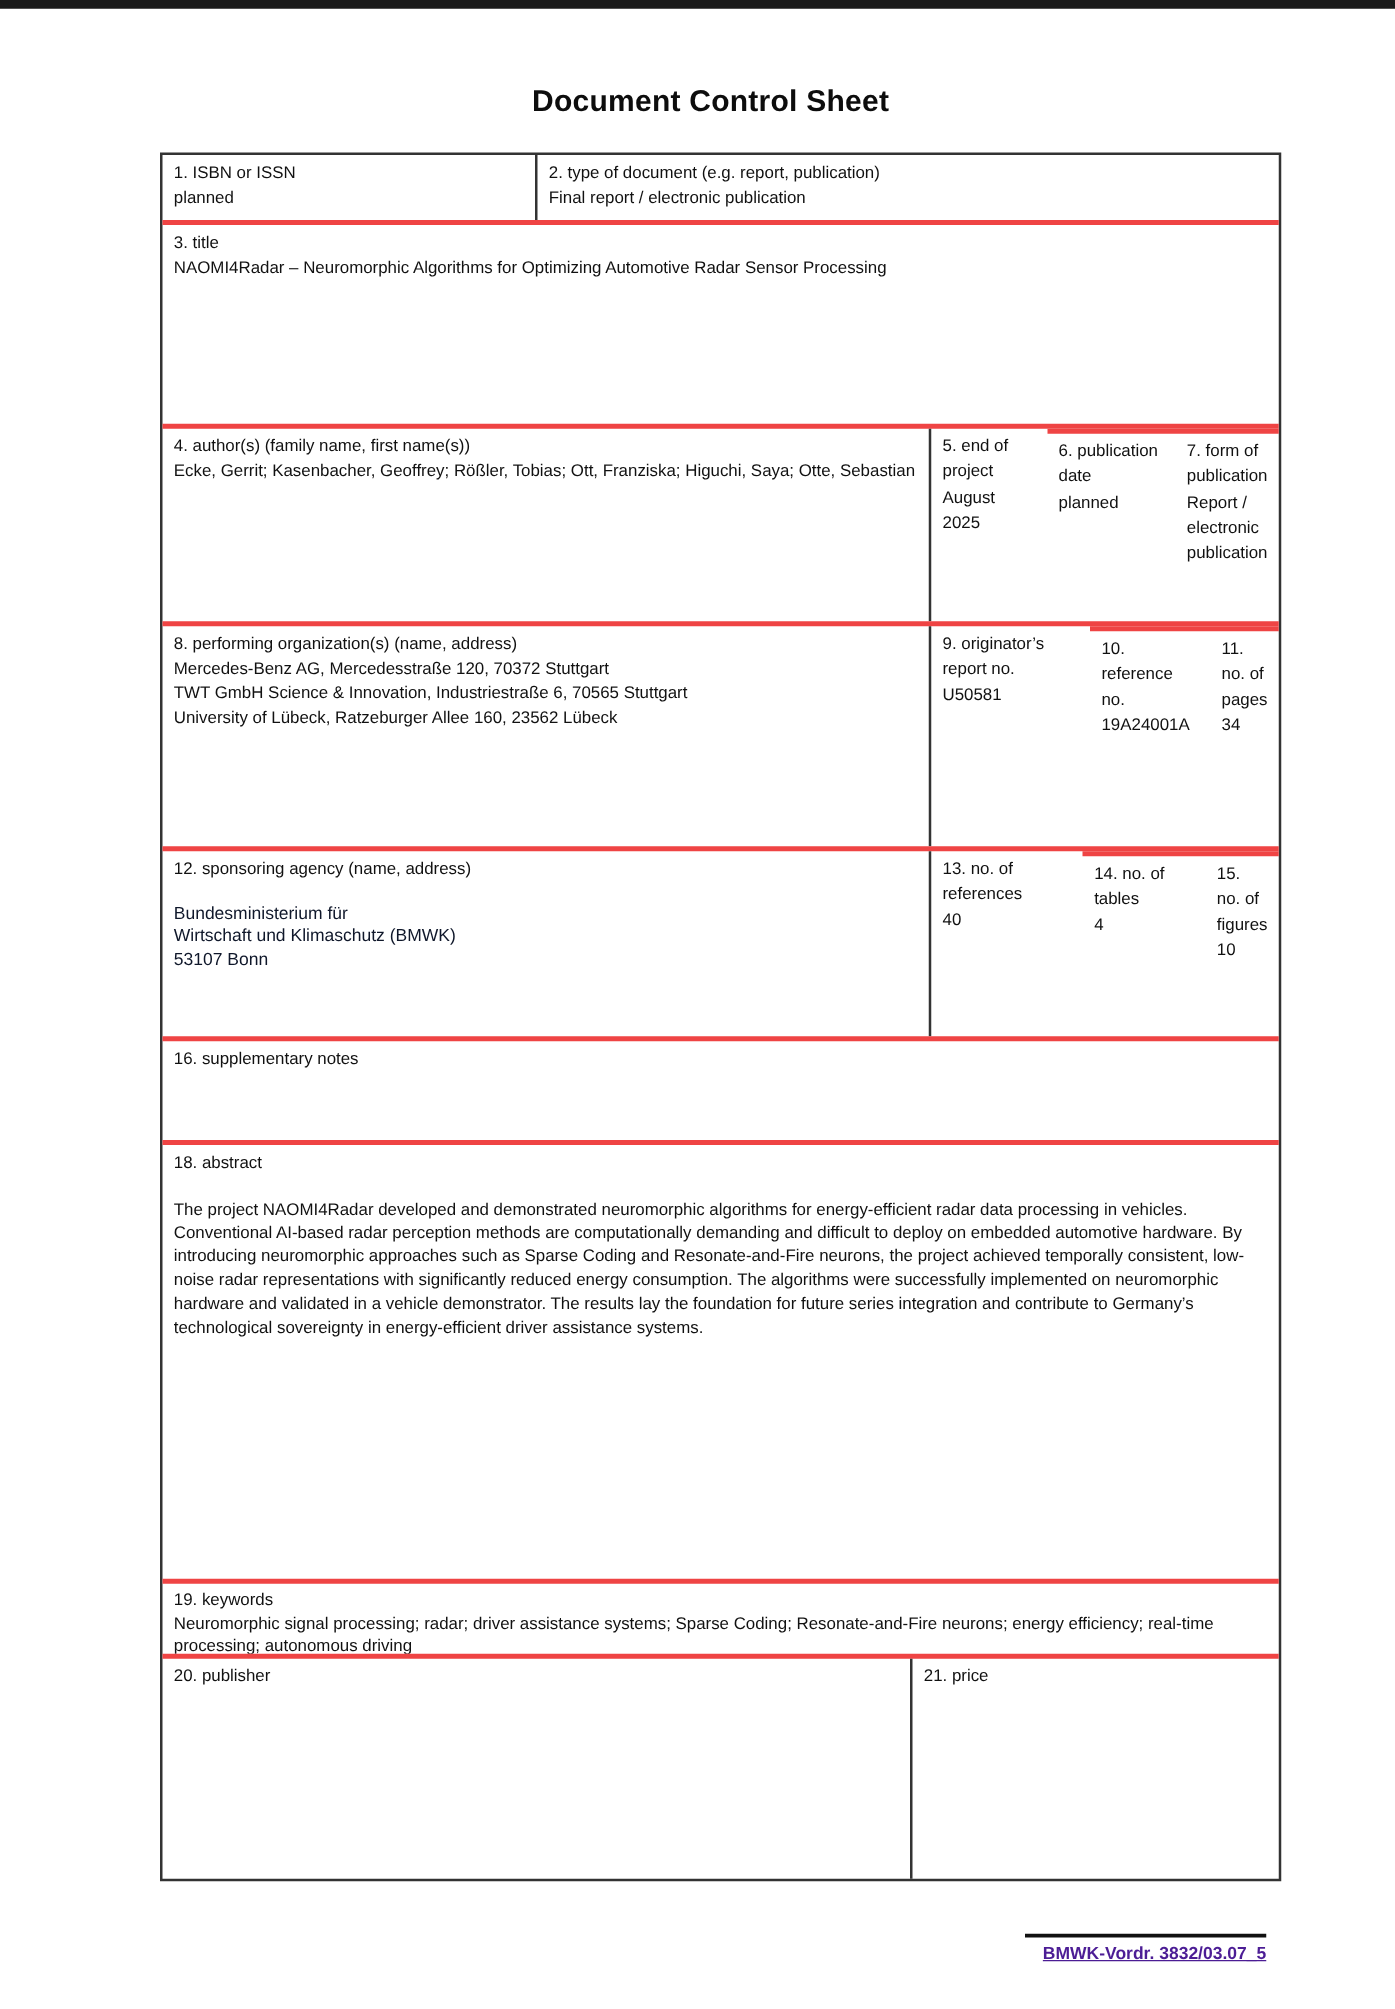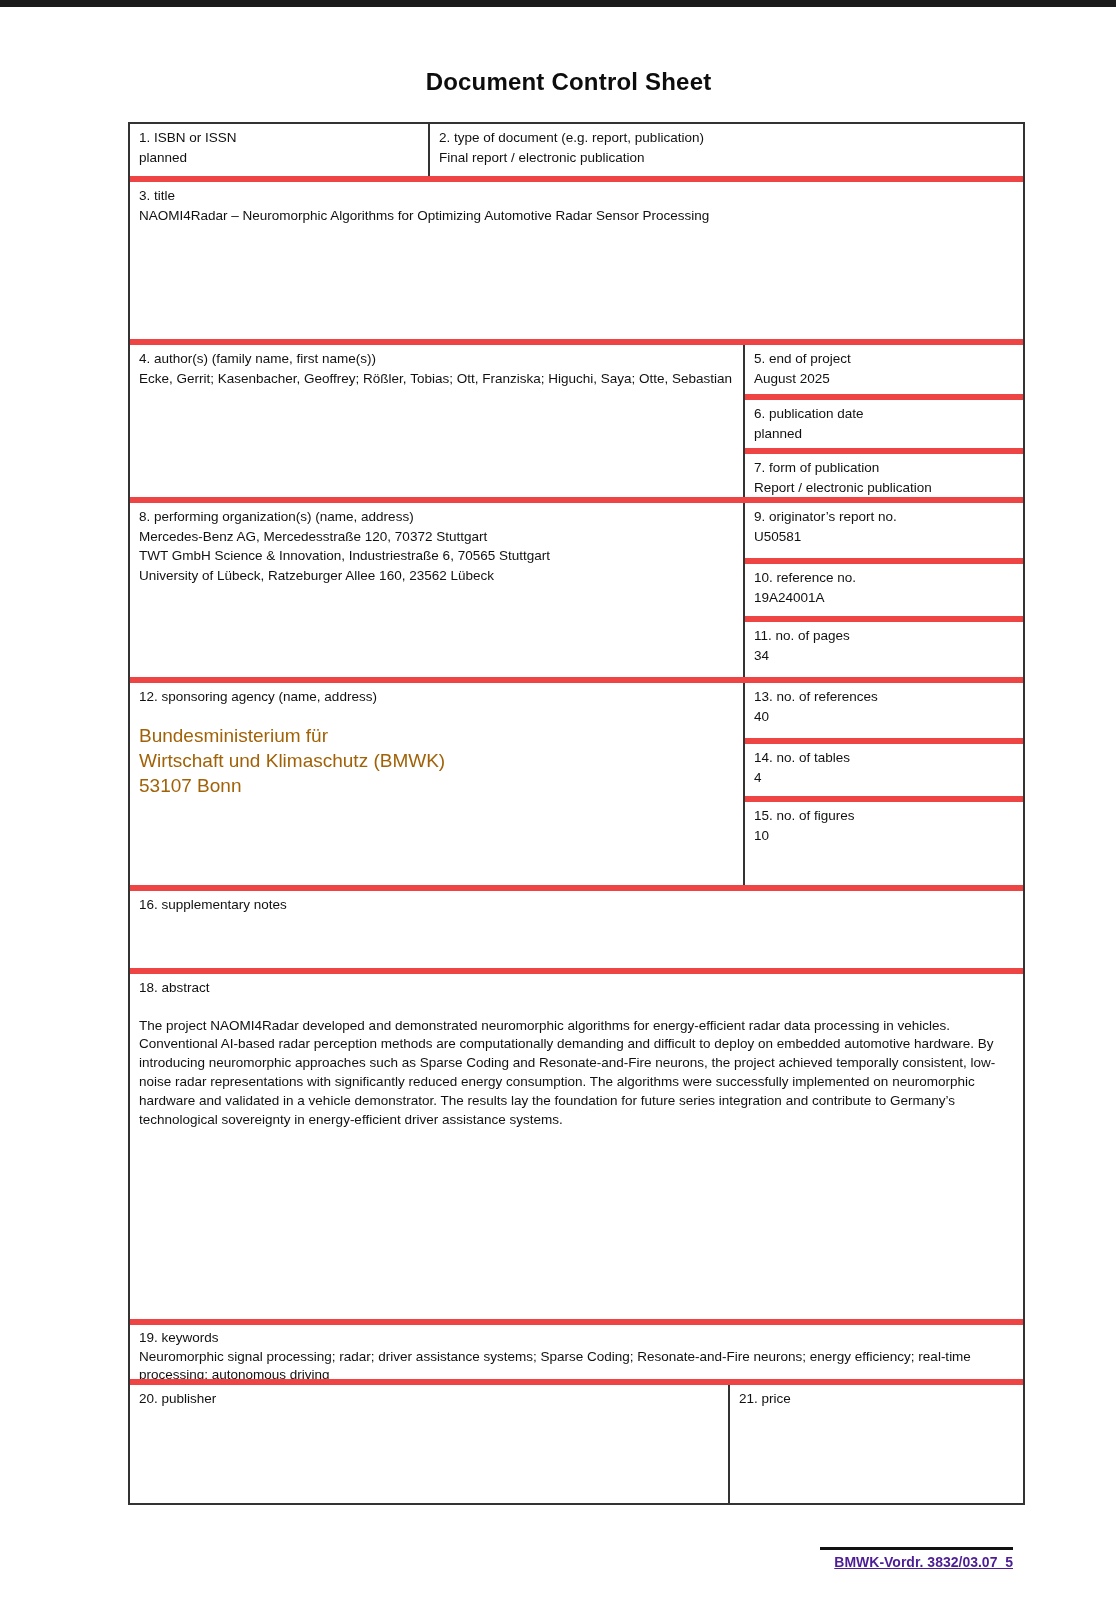--- a/index.html
+++ b/index.html
@@ -31,51 +31,51 @@
     position: absolute;
     left: 128px; top: 122px;
     width: 897px; height: 1383px;
     border: 2px solid #333333;
     box-sizing: border-box;
     display: flex;
     flex-direction: column;
     background: #ffffff;
   }
   .row { display: flex; box-sizing: border-box; flex-shrink: 0; }
-  .bt { border-top: 6px solid #ef4444; }
+  .bt { border-top: 4px solid #ef4444; }
   .bl { border-left: 2px solid #333333; }
   .cell {
     box-sizing: border-box;
     padding: 4px 9px;
     font-size: 13.5px;
     line-height: 1.45;
     overflow: hidden;
   }
   .lbl { white-space: pre-wrap; }
   .val { white-space: pre-wrap; }
   .r1  { height: 52px; }
   .r3  { height: 163px; }
   .r4  { height: 158px; }
   .r8  { height: 180px; }
-  .r12 { height: 208px; }
+  .r12 { height: 152px; }
   .r16 { height: 83px; }
   .r17 { height: 86px; }
   .r18 { height: 351px; }
   .r19 { height: 60px; }
   .r20 { flex: 1; }
   .w298 { width: 298px; flex-shrink: 0; }
   .w598 { width: 598px; flex-shrink: 0; }
   .main { width: 613px; flex-shrink: 0; }
-  .side { flex: 1; display: flex; flex-direction: column; box-sizing: border-box; }
+  .side { flex: 1; display: flex; flex-direction: row; box-sizing: border-box; }
   .sub { box-sizing: border-box; padding: 4px 9px; font-size: 13.5px; line-height: 1.5; }
   .sub-a { height: 55px; }
   .sub-b { height: 58px; }
   .sub-c { flex: 1; }
   .grow { flex: 1; }
-  .agency-block { margin-top: 16px; font-size: 19px; line-height: 1.32; color: #a16207; }
+  .agency-block { margin-top: 16px; font-size: 14px; line-height: 1.32; color: #0f172a; }
   .abstract-text { margin-top: 19px; line-height: 1.4; }
   .kw .lbl, .kw .val { line-height: 1.38; }
   .footer {
     position: absolute;
     top: 1547px;
     left: 820px;
     width: 193px;
     text-align: right;
   }
   .footer-rule {

